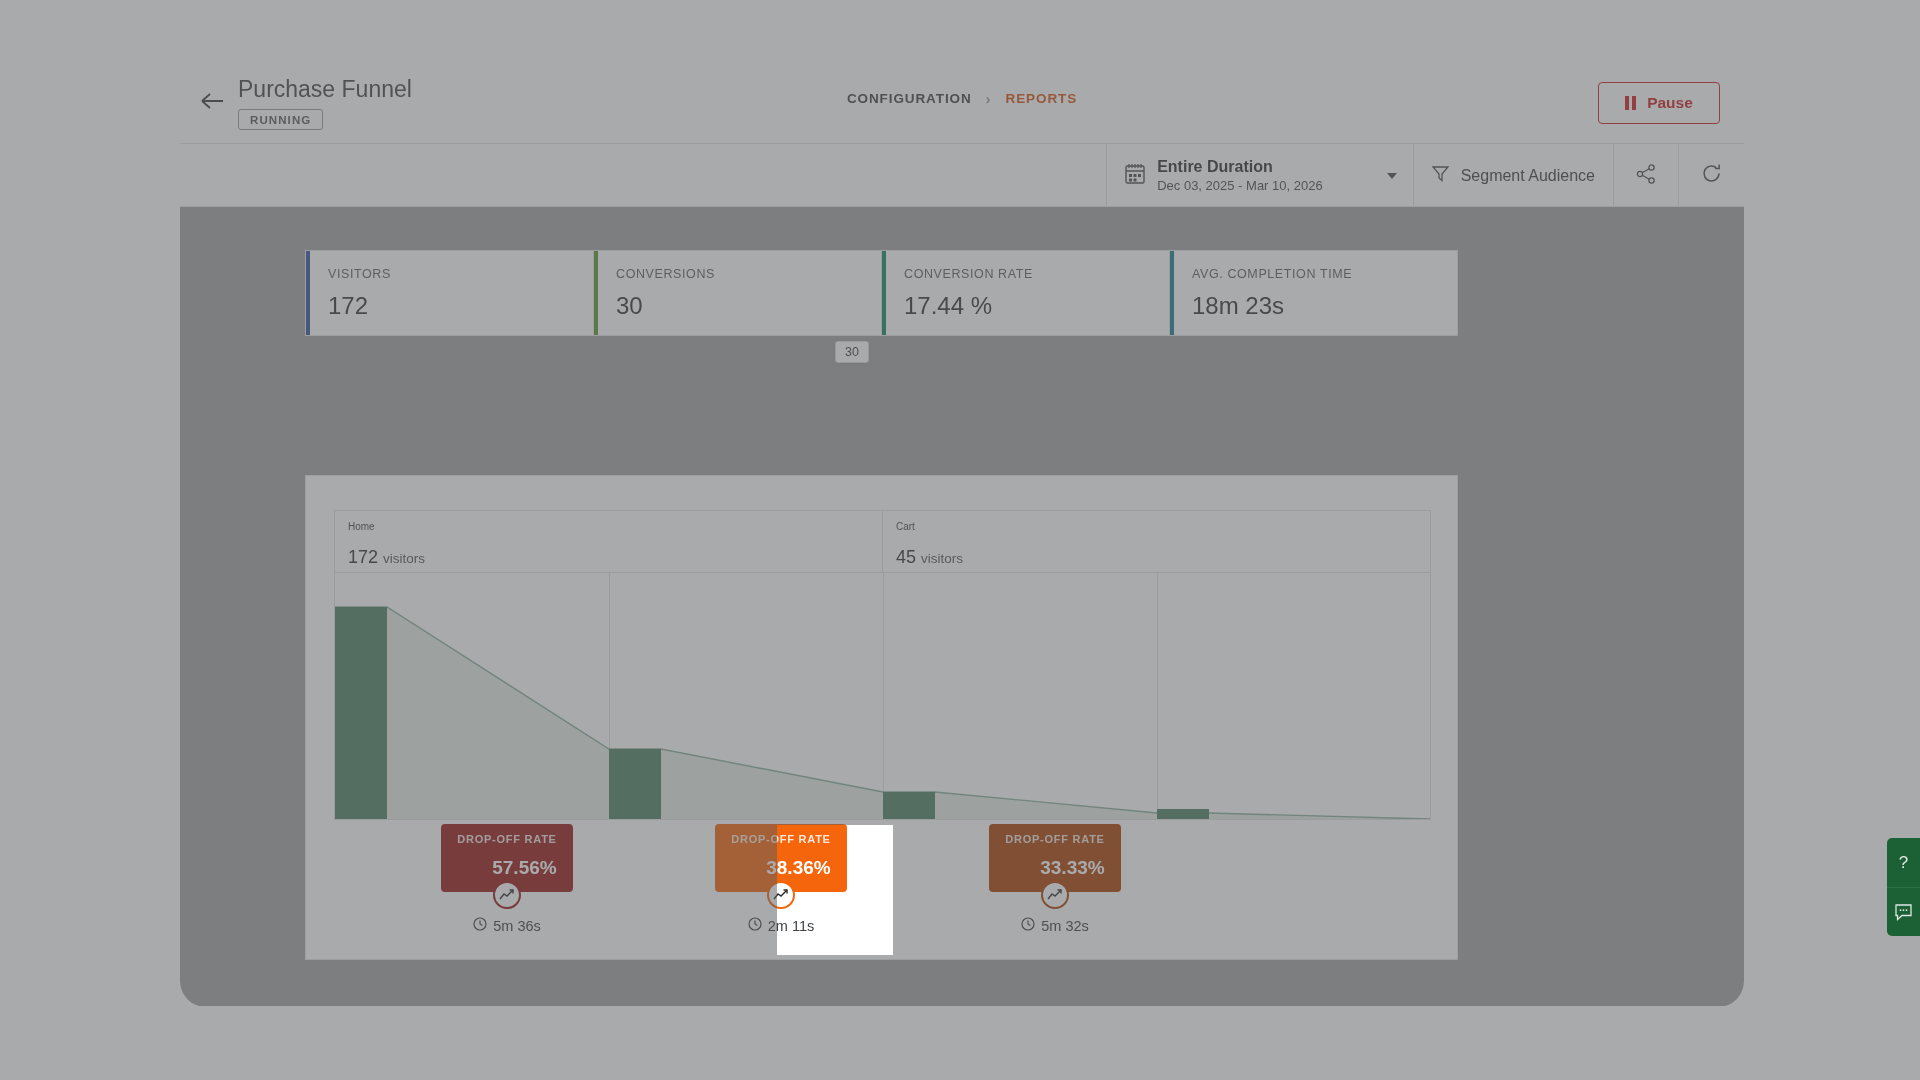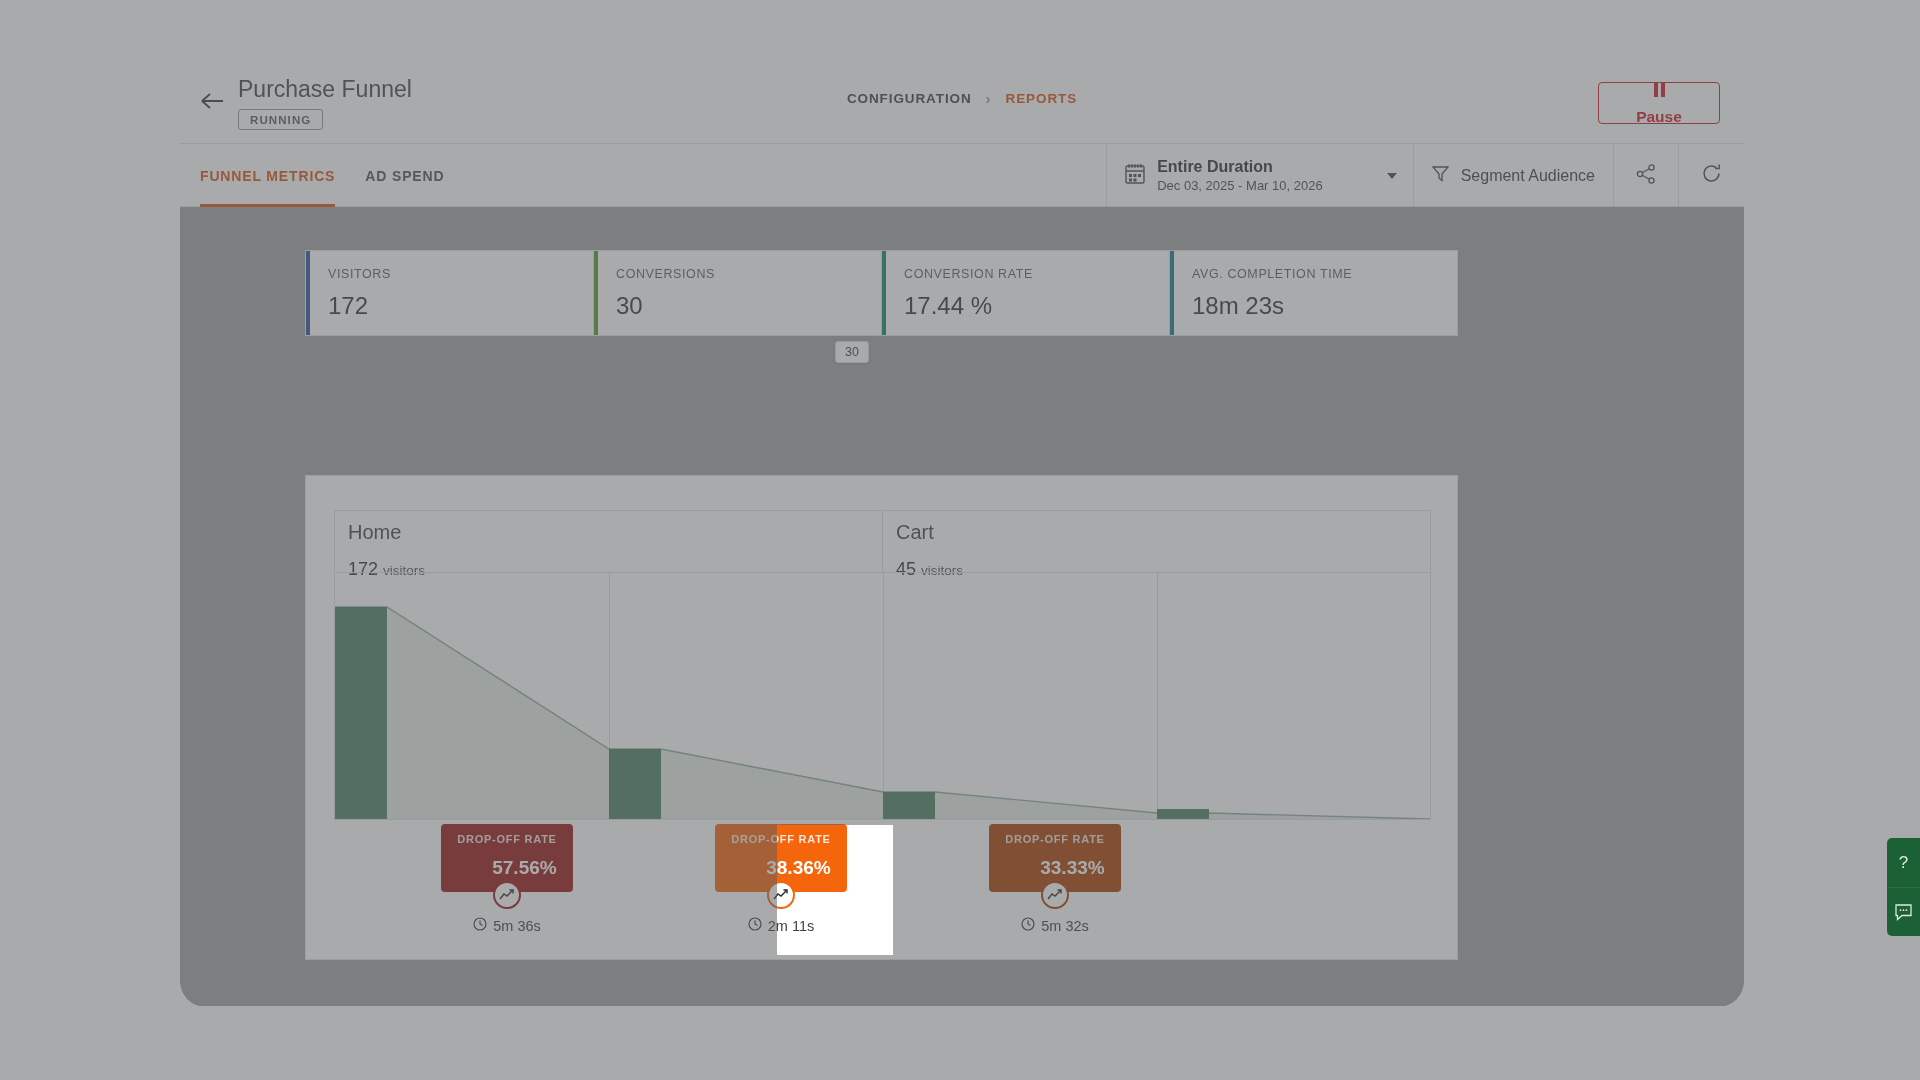--- a/index.html
+++ b/index.html
@@ -51,22 +51,22 @@
     font-size: 13.5px; letter-spacing: .9px; font-weight: 600;
   }
   .crumb-inactive { color: #414345; cursor: pointer; }
   .crumb-sep { color: #9a9da1; font-size: 15px; }
   .crumb-active { color: #d9571a; cursor: pointer; }
   .pause-btn {
     position: absolute; right: 24px; top: 20px;
     height: 42px; min-width: 122px;
     border: 1.6px solid #cf2027; border-radius: 4px;
     color: #cf2027; background: #fff;
-    display: flex; align-items: center; gap: 11px;
-    font-size: 15.5px; font-weight: 600; cursor: pointer; flex-direction: column;
+    display: flex; align-items: center; justify-content: center; gap: 11px;
+    font-size: 15.5px; font-weight: 600; cursor: pointer;
   }
   .pause-bars { display: flex; gap: 3px; }
   .pause-bars i { display: block; width: 4px; height: 14px; background: #cf2027; }
 
   
   .toolbar {
     position: relative; height: 63px;
     border-bottom: 1px solid #e3e4e6;
     background: #fff;
   }
@@ -149,21 +149,21 @@
   .steps-head {
     position: absolute; left: 28px; top: 34px;
     width: 1097px; height: 62px;
     display: flex; border: 1px solid #e0e2e4; border-bottom: none;
   }
   .step-head {
     flex: 1; border-right: 1px solid #e0e2e4;
     padding: 10px 0 0 13px;
   }
   .step-head:last-child { border-right: none; }
-  .step-name { font-size: 20px; color: #44474a; }
+  .step-name { font-size: 10px; color: #44474a; }
   .step-count { margin-top: 15px; font-size: 18px; color: #303235; }
   .step-count span { font-size: 13.5px; color: #55585b; }
 
   .plot {
     position: absolute; left: 28px; top: 96px;
     width: 1097px; height: 248px;
     border: 1px solid #e0e2e4;
   }
   .plot .vline { position: absolute; top: 0; bottom: 0; width: 1px; background: #e0e2e4; }
 
@@ -232,24 +232,20 @@
     <div class="pause-btn">
       <span class="pause-bars">
           <i></i>
           <i></i>
         </span>
       <span>Pause</span>
     </div>
   </div>
 
   <div class="toolbar">
-    <div class="tabs">
-      <div class="tab active">FUNNEL METRICS</div>
-      <div class="tab">AD SPEND</div>
-    </div>
 
     <div class="tool-group">
       <div class="tool-cell date-cell">
         <span>
           <svg width="20" height="21" viewBox="0 0 20 21">
             <rect x="1" y="3" width="18" height="17" rx="1.5" fill="none" stroke="#4a4c4f" stroke-width="1.4"></rect>
             <path d="M1 8 H19" stroke="#4a4c4f" stroke-width="1.4"></path>
             <path d="M4 1 V5 M7 1 V5 M10 1 V5 M13 1 V5 M16 1 V5" stroke="#4a4c4f" stroke-width="1.2"></path>
             <rect x="4" y="11" width="3" height="3" fill="#4a4c4f"></rect>
             <rect x="8.5" y="11" width="3" height="3" fill="#4a4c4f"></rect>

